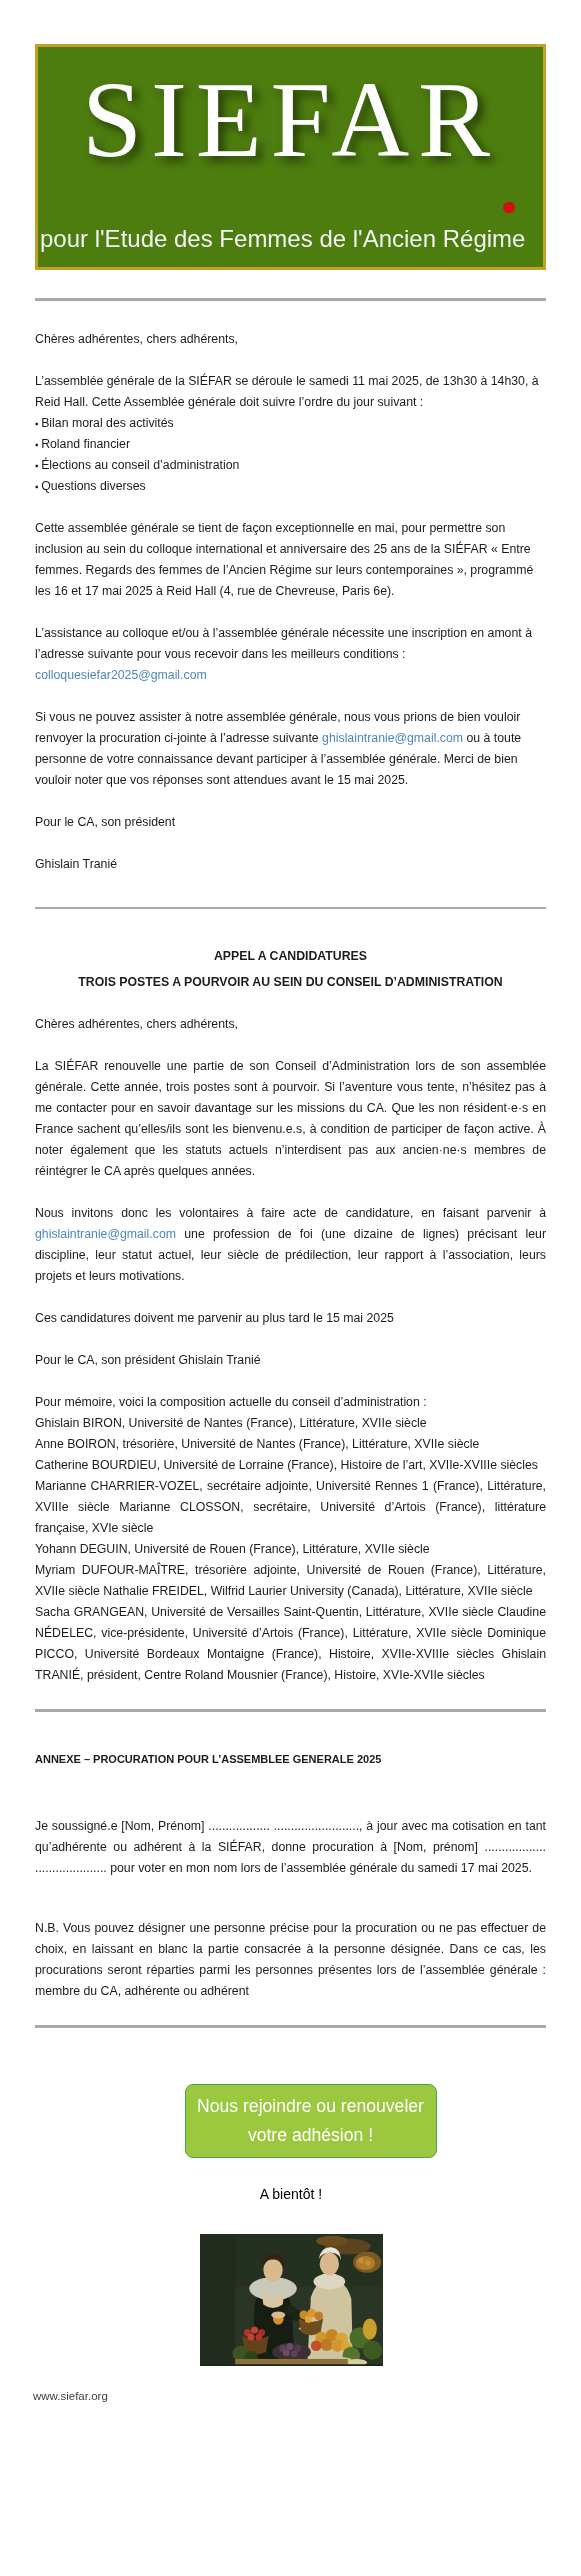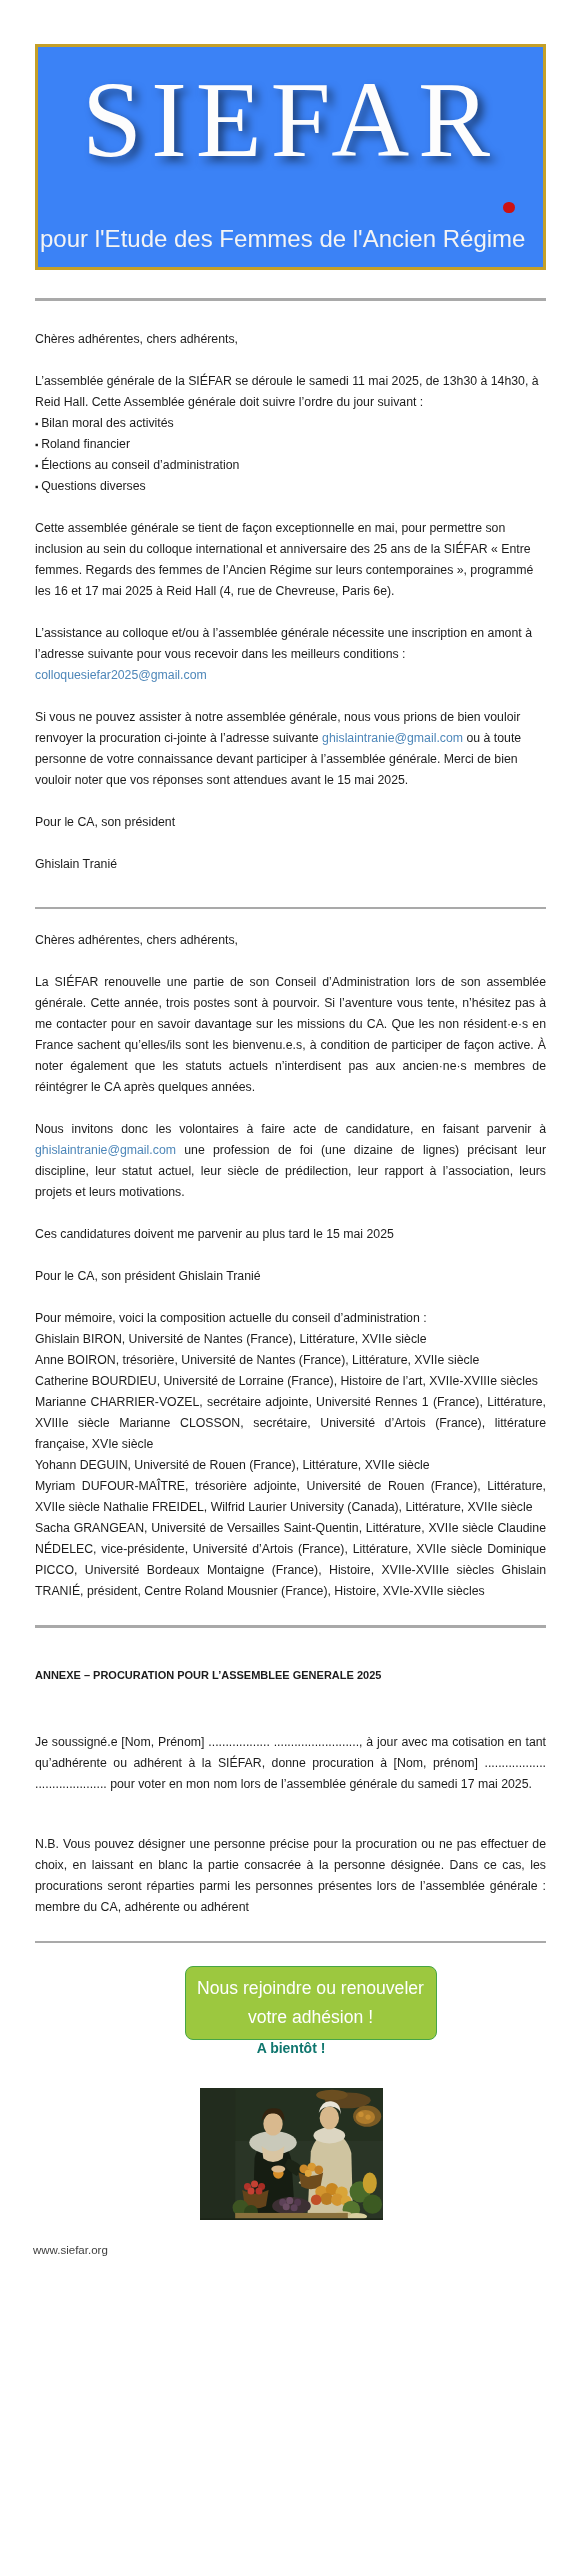--- a/index.html
+++ b/index.html
@@ -1,21 +1,21 @@
 <!DOCTYPE html>
 <html style="font-size:14px"><head>
 <meta charset="utf-8">
 <style>
   html,body{margin:0;padding:0;background:#ffffff;}
   body{width:582px;font-family:"Liberation Sans",sans-serif;color:#1c1c1c;}
   .page{width:582px;}
 
   
   .logo-box{margin:44px 0 0 35px;width:511px;height:226px;box-sizing:border-box;
-    background:#3b82f6;border:3.5px solid #C5A028;position:relative;}
+    background:#4d7c0f;border:3.5px solid #C5A028;position:relative;}
   .logo-title{font-family:"Liberation Serif","DejaVu Serif",serif;
     font-size:108px;line-height:1;color:#fdfdfd;text-align:center;margin-top:19.4px;
     letter-spacing:8.8px;text-shadow:5.3px 5.3px 8px rgba(0,0,0,0.5);}
   .logo-sub{position:absolute;right:17.6px;bottom:12.3px;text-align:right;
     color:#f4f4f4;font-size:24px;line-height:33px;white-space:nowrap;}
   .red-dot{display:inline-block;width:11.5px;height:11.5px;border-radius:50%;
     background:#cc1212;margin-right:10.6px;vertical-align:middle;}
 
   
   .rule{height:2.6px;background:#a9a9a9;border:none;width:511px;margin:0 0 0 35px;}
@@ -39,26 +39,26 @@
   a.mail.block{display:block;}
   .members{margin-top:21px;}
   .members div{margin:0;}
   .annexe-title{font-weight:bold;font-size:11px;margin-top:37px;}
   .annexe-p1{margin-top:46px !important;}
   .annexe-nb{margin-top:39px !important;}
   .pdf-link{display:block;margin-top:21px;font-weight:bold;font-size:13.2px;
     color:#2c7193;text-decoration:none;cursor:pointer;}
 
   
-  .join-wrap{text-align:center;margin-top:23px;padding-left:39px;}
+  .join-wrap{text-align:center;margin-top:56px;padding-left:39px;}
   .join-btn{display:inline-block;width:252px;box-sizing:border-box;
     background:#9cc83f;border:0.9px solid #46a546;border-radius:8px;
     color:#ffffff;font-size:17.6px;line-height:29px;padding:7px 5.3px;
     text-align:center;cursor:pointer;}
-  .closing{text-align:center;font-size:14px;color:#0f766e;font-weight:bold;}
+  .closing{text-align:center;font-size:14px;color:#000000;margin-top:28px;}
   .painting-wrap{text-align:center;margin-top:32px;}
   .painting{display:inline-block;width:183px;height:132px;}
   .website{margin:21px 0 12.3px 33px;font-size:11.5px;color:#3f3f3f;}
 </style>
 </head>
 <body>
 
 <div class="page">
 
   <div class="logo-box">
@@ -88,20 +88,24 @@
     <p>
       <span>Si vous ne pouvez assister à notre assemblée générale, nous vous prions de bien vouloir renvoyer la procuration ci-jointe à l’adresse suivante </span><a class="mail">ghislaintranie@gmail.com</a><span> ou à toute personne de votre connaissance devant participer à l’assemblée générale. Merci de bien vouloir noter que vos réponses sont attendues avant le 15 mai 2025.</span>
     </p>
     <p>Pour le CA, son président</p>
     <p>Ghislain Tranié</p>
   </div>
 
   <hr class="rule rule2">
 
   <div class="content">
+    <div class="center-bold appel-head">
+      <div>APPEL A CANDIDATURES</div>
+      <div>TROIS POSTES A POURVOIR AU SEIN DU CONSEIL D’ADMINISTRATION</div>
+    </div>
     <p>Chères adhérentes, chers adhérents,</p>
     <p class="justify">La SIÉFAR renouvelle une partie de son Conseil d’Administration lors de son assemblée générale. Cette année, trois postes sont à pourvoir. Si l’aventure vous tente, n’hésitez pas à me contacter pour en savoir davantage sur les missions du CA. Que les non résident·e·s en France sachent qu’elles/ils sont les bienvenu.e.s, à condition de participer de façon active. À noter également que les statuts actuels n’interdisent pas aux ancien·ne·s membres de réintégrer le CA après quelques années.</p>
     <p class="justify">
       <span>Nous invitons donc les volontaires à faire acte de candidature, en faisant parvenir à </span><a class="mail">ghislaintranie@gmail.com</a><span> une profession de foi (une dizaine de lignes) précisant leur discipline, leur statut actuel, leur siècle de prédilection, leur rapport à l’association, leurs projets et leurs motivations.</span>
     </p>
     <p>Ces candidatures doivent me parvenir au plus tard le 15 mai 2025</p>
     <p>Pour le CA, son président Ghislain Tranié</p>
     <div class="members justify">
       <div>Pour mémoire, voici la composition actuelle du conseil d’administration :</div>
       <div>Ghislain BIRON, Université de Nantes (France), Littérature, XVIIe siècle</div>

